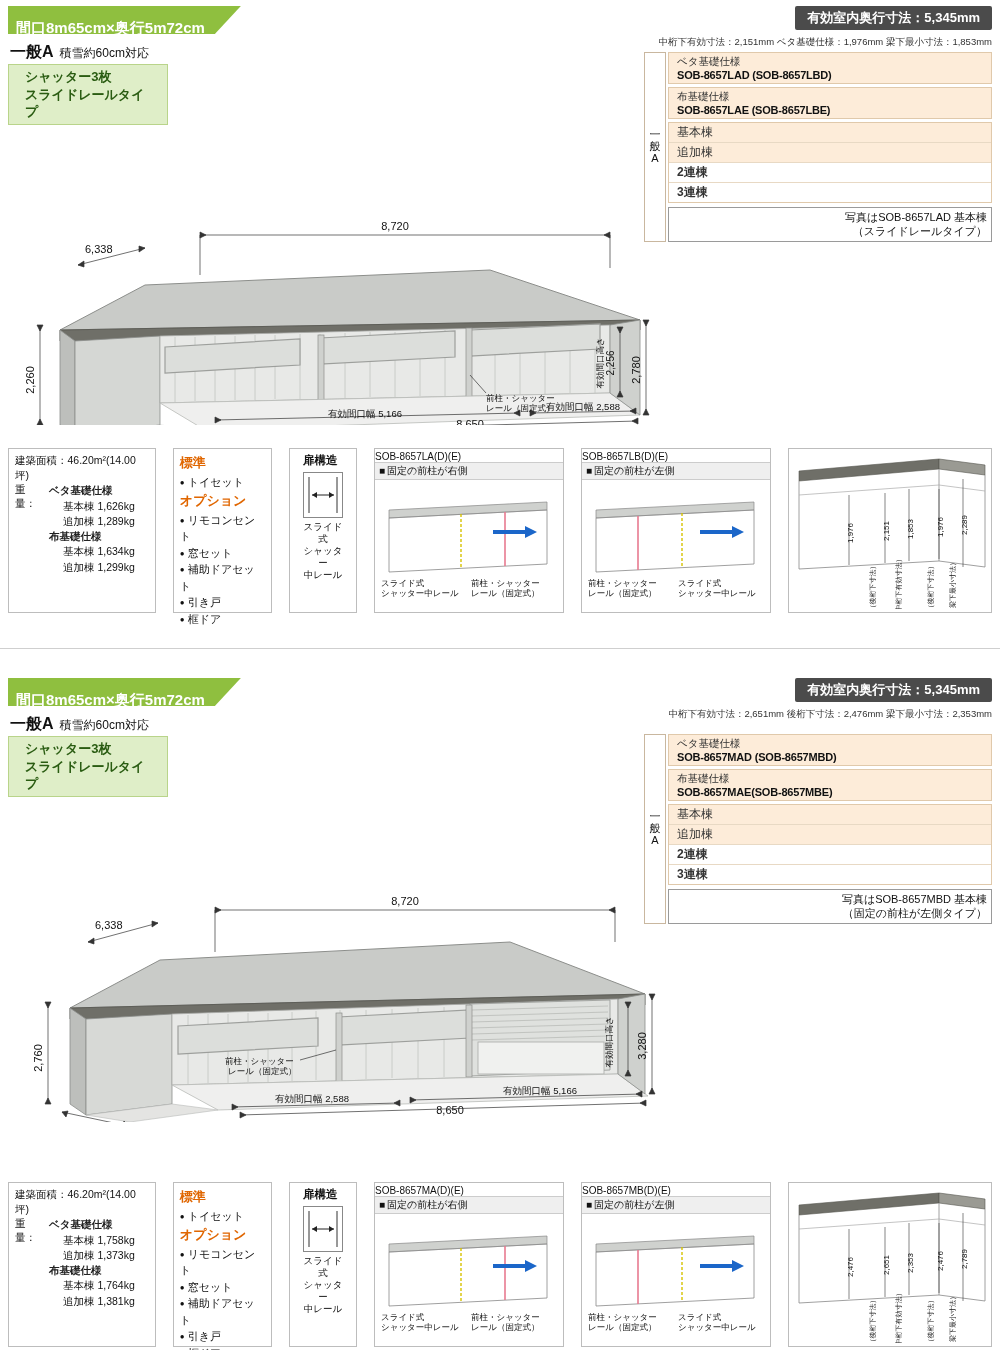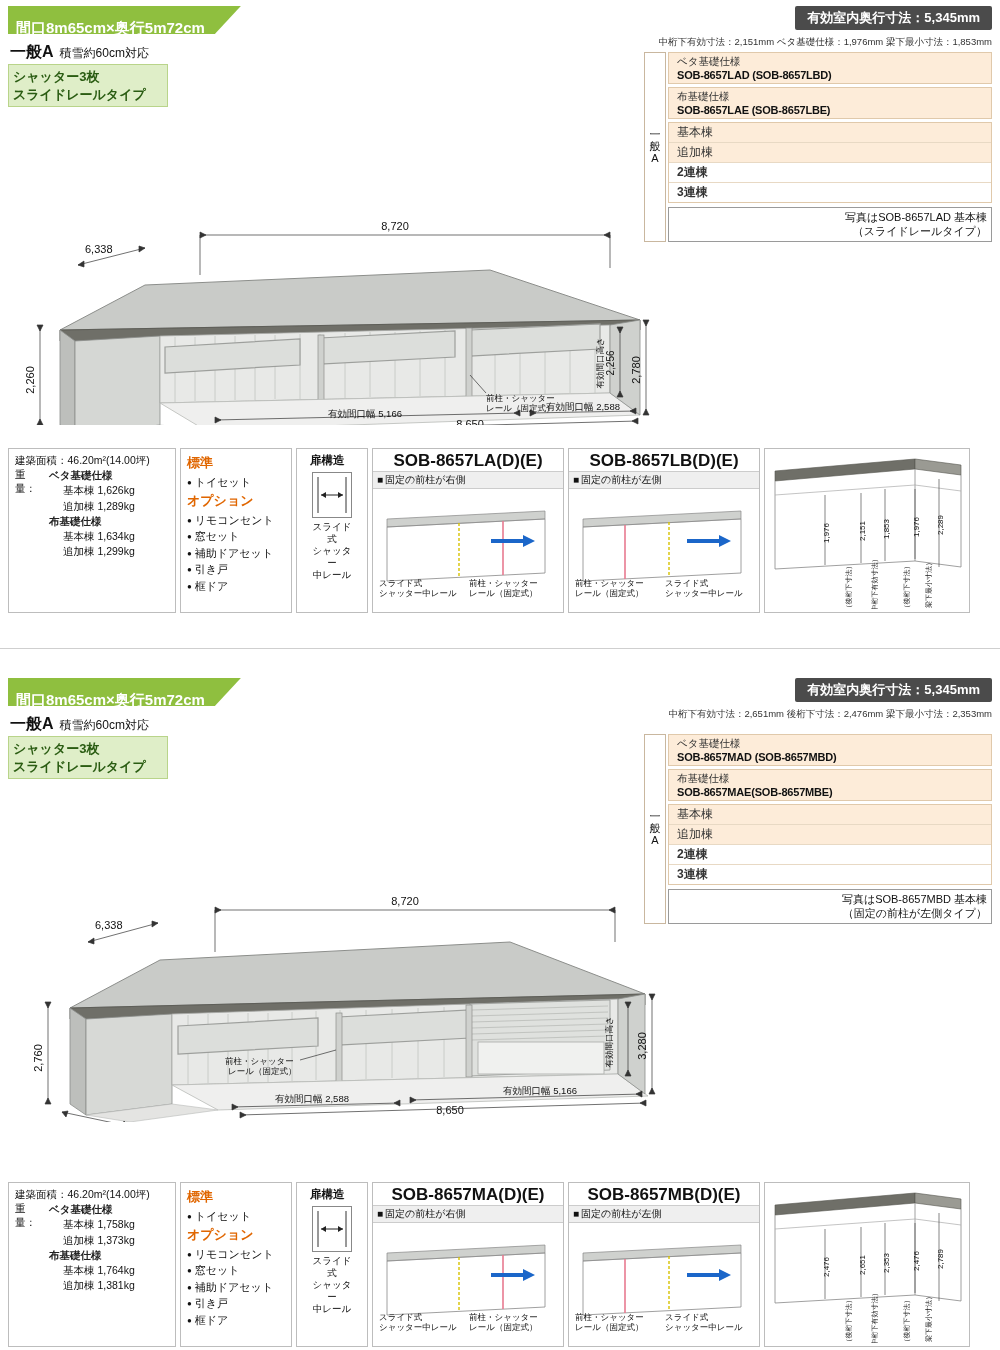--- a/index.html
+++ b/index.html
@@ -36,21 +36,21 @@
   }
 
   
   .genA { position:absolute; left:10px; top:42px; display:flex; align-items:baseline; gap:6px; }
   .genA .a { font-size:16px; font-weight:bold; }
   .genA .snow { font-size:12px; }
   .shutterbox {
     position:absolute; left:8px; top:64px; width:160px;
     background:#dfeec8; border:1px solid #b9d48a;
     color:#2a5c12; font-weight:bold; font-size:13px; line-height:1.35;
-    padding:3px 4px;
+    padding:3px 16px;
   }
 
   
   .specline {
     position:absolute; right:8px; top:36px;
     font-size:9.5px; color:#333; text-align:right; white-space:nowrap;
   }
   .modelrow { background:#fdecd9; border:1px solid #e0c9ab; margin-bottom:3px; padding:2px 8px; }
   .modelrow .lbl { font-size:10.5px; color:#333; }
   .modelrow .code { font-size:11px; font-weight:bold; letter-spacing:-0.2px; }
@@ -70,21 +70,21 @@
   .photonote {
     margin-top:4px; border:1px solid #9a9a9a; background:#fff;
     font-size:11px; text-align:right; line-height:1.3; padding:2px 4px;
   }
 
   
   .drawing { position:absolute; left:0; top:120px; width:660px; height:320px; }
   .drawing svg { display:block; }
 
   
-  .strip { position:absolute; left:8px; right:8px; top:452px; height:165px; display:flex; gap:0; }
+  .strip { position:absolute; left:8px; right:8px; top:452px; height:165px; display:flex; gap:13px; }
   .strip .cell { border:1px solid #bdbdbd; margin-right:4px; background:#fff; position:relative; }
   .c1 { width:168px; padding:4px 6px; }
   .c2 { width:112px; padding:4px 6px; }
   .c3 { width:72px; padding:4px 13px; text-align:center; }
   .c4 { width:192px; }
   .c5 { width:192px; }
   .c6 { width:206px; margin-right:0 !important; }
 
   .c1 .line { font-size:10.5px; line-height:1.45; }
   .c1 .sub { font-weight:bold; color:#222; }
@@ -95,21 +95,21 @@
 
   .c2 .h { font-size:13px; font-weight:bold; color:#e06600; margin:1px 0 2px; }
   .c2 ul { margin:0; padding:0; list-style:none; }
   .c2 li { font-size:11px; line-height:1.5; }
   .c2 li::before { content:"\25CF"; font-size:8px; margin-right:3px; vertical-align:1px; }
 
   .c3 .h { font-size:11.5px; font-weight:bold; text-align:left; }
   .c3 .doorbox { width:40px; height:46px; border:1px solid #888; margin:4px auto 3px; position:relative; background:#fff; }
   .c3 .cap { font-size:9.5px; line-height:1.25; }
 
-  .cellhdr { font-size:17px; font-weight:bold; text-align:center; padding:2px 0 0; }
+  .cellhdr { font-size:10px; font-weight:normal; text-align:left; padding:2px 0 0; }
   .subhdr { font-size:10px; background:#efefef; border-top:1px solid #ccc; border-bottom:1px solid #ccc; padding:1px 4px; }
   .subhdr::before { content:"\25A0"; margin-right:2px; }
 
   .figcap { position:absolute; font-size:8.5px; line-height:1.2; color:#111; }
 
   
   .divider { position:absolute; left:0; right:0; height:1px; background:#cfcfcf; }
 </style>
 </head>
 <body>

